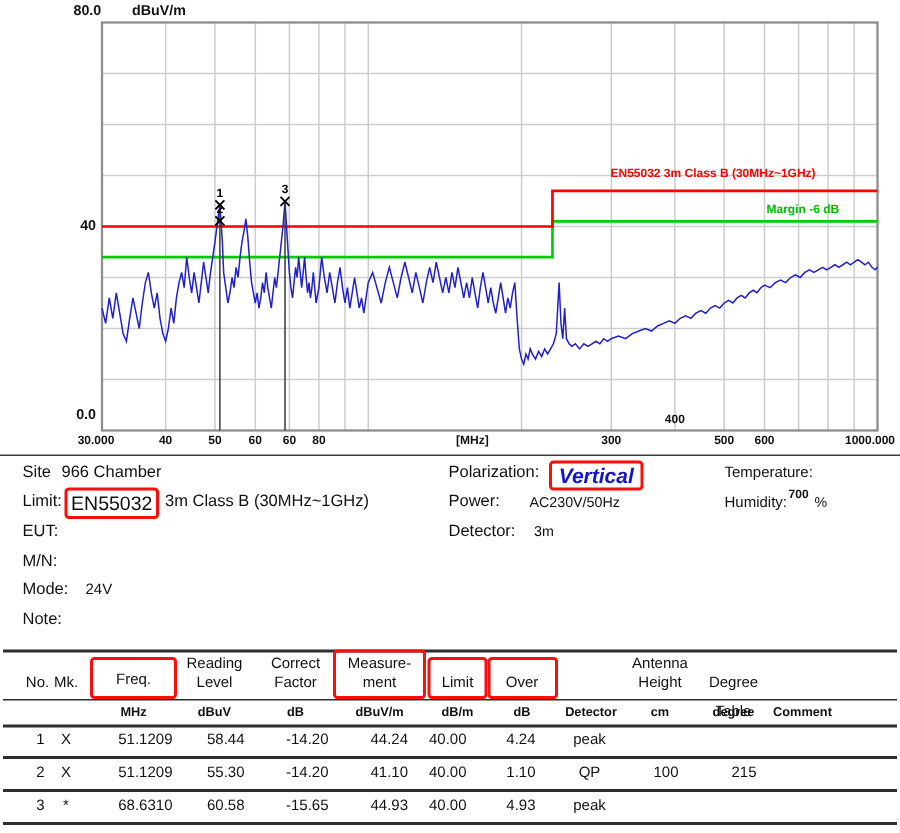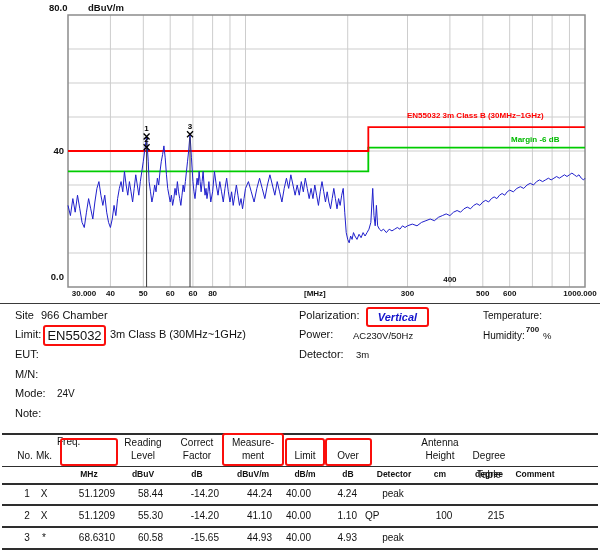--- a/index.html
+++ b/index.html
@@ -17,21 +17,21 @@
   
   .hline{position:absolute;left:2px;width:596px;background:#2e2e2e;}
   .fullline{position:absolute;left:0;width:600px;background:#3a3a3a;}
   
   .lbl{font-size:11px;}
   .lbl-sm{font-size:10px;}
   .val-sm{font-size:9.5px;}
   .badge{position:absolute;border:2.5px solid #fa0f0c;border-radius:3px;box-sizing:border-box;
          display:flex;align-items:center;justify-content:center;}
   .badge-text{font-size:13px;}
-  .vertical-text{font-size:11px;font-weight:bold;font-style:italic;color:#1414cc;}
+  .vertical-text{font-size:14px;font-weight:bold;font-style:italic;color:#1414cc;}
   
   .tcell{position:absolute;font-size:10px;white-space:nowrap;}
   .tunit{position:absolute;font-size:8.5px;font-weight:bold;white-space:nowrap;}
   .hbox{position:absolute;border:2.5px solid #fa0f0c;border-radius:3px;box-sizing:border-box;}
 </style>
 </head>
 <body>
 
 <div class="page">
 
@@ -75,21 +75,21 @@
         <path d="M143.58388698776145 144.26 L149.58388698776145 150.26 M143.58388698776145 150.26 L149.58388698776145 144.26" stroke="#000" stroke-width="1.3" fill="none"></path>
         <text x="146.58388698776145" y="141.76" text-anchor="middle" font-size="8" font-weight="bold" fill="#000">2</text>
         <path d="M187.01189417960774 131.238 L193.01189417960774 137.238 M187.01189417960774 137.238 L193.01189417960774 131.238" stroke="#000" stroke-width="1.3" fill="none"></path>
         <text x="190.01189417960774" y="128.738" text-anchor="middle" font-size="8" font-weight="bold" fill="#000">3</text>
       </svg>
 
     <span class="abs limit-note" style="left:407px;top:111px;">EN55032 3m Class B (30MHz~1GHz)</span>
     <span class="abs margin-note" style="left:511px;top:135px;">Margin -6 dB</span>
 
     <div id="xticks">
-        <span class="tick" style="left: 84px; top: 289px;">30.000</span>
+        <span class="tick" style="left: 64px; top: 289px;">30.000</span>
         <span class="tick" style="left: 110.415px; top: 289px;">40</span>
         <span class="tick" style="left: 143.315px; top: 289px;">50</span>
         <span class="tick" style="left: 170.196px; top: 289px;">60</span>
         <span class="tick" style="left: 192.924px; top: 289px;">60</span>
         <span class="tick" style="left: 212.612px; top: 289px;">80</span>
         <span class="tick" style="left: 407.489px; top: 289px;">300</span>
         <span class="tick" style="left: 449.904px; top: 275px;">400</span>
         <span class="tick" style="left: 482.804px; top: 289px;">500</span>
         <span class="tick" style="left: 509.685px; top: 289px;">600</span>
         <span class="tick" style="left: 532.413px; top: 289px; margin-top: 36px;">700</span>
@@ -133,21 +133,21 @@
 
   <div id="table-area">
     <div class="hline" style="top:433px;height:2px;"></div>
     <div class="hline" style="top:466px;height:1px;"></div>
     <div class="hline" style="top:483px;height:2px;"></div>
     <div class="hline" style="top:503.5px;height:2px;"></div>
     <div class="hline" style="top:525.5px;height:2px;"></div>
     <div class="hline" style="top:547.5px;height:2px;"></div>
   <div class="tcell" style="left: 12px; top: 449.5px; width: 26px; text-align: center;">No.</div>
       <div class="tcell" style="left: 33px; top: 449.5px; width: 22px; text-align: center;">Mk.</div>
-      <div class="tcell" style="left: 57px; top: 436px; width: 64px; text-align: left;">Freq.</div>
+      <div class="tcell" style="left: 57px; top: 448px; width: 64px; text-align: center;">Freq.</div>
       <div class="tunit" style="left: 57px; top: 469px; width: 64px; text-align: center;">MHz</div>
       <div class="hbox" style="left: 60px; top: 437.5px; width: 58px; height: 28px;"></div>
       <div class="tcell" style="left: 114px; top: 436.5px; width: 58px; text-align: center;">Reading</div>
       <div class="tcell" style="left: 114px; top: 449.5px; width: 58px; text-align: center;">Level</div>
       <div class="tunit" style="left: 114px; top: 469px; width: 58px; text-align: center;">dBuV</div>
       <div class="tcell" style="left: 168px; top: 436.5px; width: 58px; text-align: center;">Correct</div>
       <div class="tcell" style="left: 168px; top: 449.5px; width: 58px; text-align: center;">Factor</div>
       <div class="tunit" style="left: 168px; top: 469px; width: 58px; text-align: center;">dB</div>
       <div class="tcell" style="left: 223px; top: 436.5px; width: 60px; text-align: center;">Measure-</div>
       <div class="tcell" style="left: 223px; top: 449.5px; width: 60px; text-align: center;">ment</div>
@@ -177,21 +177,21 @@
       <div class="tcell" style="left: 309px; top: 487.5px; width: 48px; text-align: right;">4.24</div>
       <div class="tcell" style="left: 365px; top: 487.5px; width: 56px; text-align: center;">peak</div>
       <div class="tcell" style="left: 14px; top: 509.5px; width: 26px; text-align: center;">2</div>
       <div class="tcell" style="left: 33px; top: 509.5px; width: 22px; text-align: center;">X</div>
       <div class="tcell" style="left: 51px; top: 509.5px; width: 64px; text-align: right;">51.1209</div>
       <div class="tcell" style="left: 105px; top: 509.5px; width: 58px; text-align: right;">55.30</div>
       <div class="tcell" style="left: 161px; top: 509.5px; width: 58px; text-align: right;">-14.20</div>
       <div class="tcell" style="left: 212px; top: 509.5px; width: 60px; text-align: right;">41.10</div>
       <div class="tcell" style="left: 259px; top: 509.5px; width: 52px; text-align: right;">40.00</div>
       <div class="tcell" style="left: 309px; top: 509.5px; width: 48px; text-align: right;">1.10</div>
-      <div class="tcell" style="left: 365px; top: 509.5px; width: 56px; ">QP</div>
+      <div class="tcell" style="left: 365px; top: 509.5px; width: 56px; text-align: center;">QP</div>
       <div class="tcell" style="left: 419px; top: 509.5px; width: 50px; text-align: center;">100</div>
       <div class="tcell" style="left: 468px; top: 509.5px; width: 56px; text-align: center;">215</div>
       <div class="tcell" style="left: 14px; top: 531.5px; width: 26px; text-align: center;">3</div>
       <div class="tcell" style="left: 33px; top: 531.5px; width: 22px; text-align: center;">*</div>
       <div class="tcell" style="left: 51px; top: 531.5px; width: 64px; text-align: right;">68.6310</div>
       <div class="tcell" style="left: 105px; top: 531.5px; width: 58px; text-align: right;">60.58</div>
       <div class="tcell" style="left: 161px; top: 531.5px; width: 58px; text-align: right;">-15.65</div>
       <div class="tcell" style="left: 212px; top: 531.5px; width: 60px; text-align: right;">44.93</div>
       <div class="tcell" style="left: 259px; top: 531.5px; width: 52px; text-align: right;">40.00</div>
       <div class="tcell" style="left: 309px; top: 531.5px; width: 48px; text-align: right;">4.93</div>

